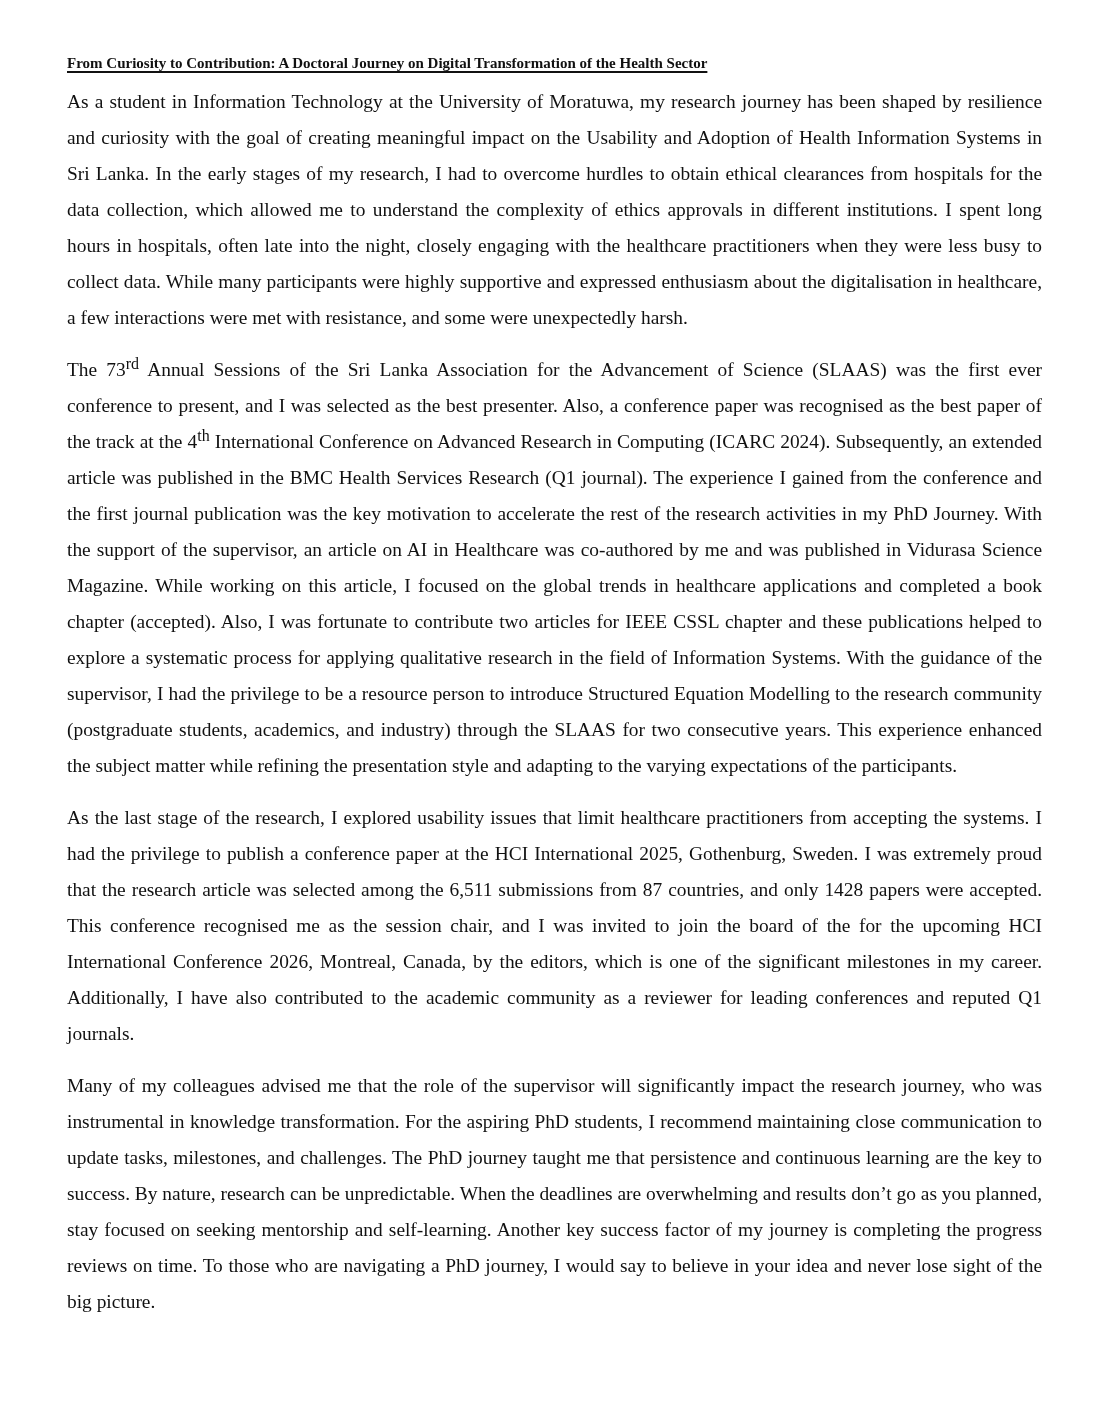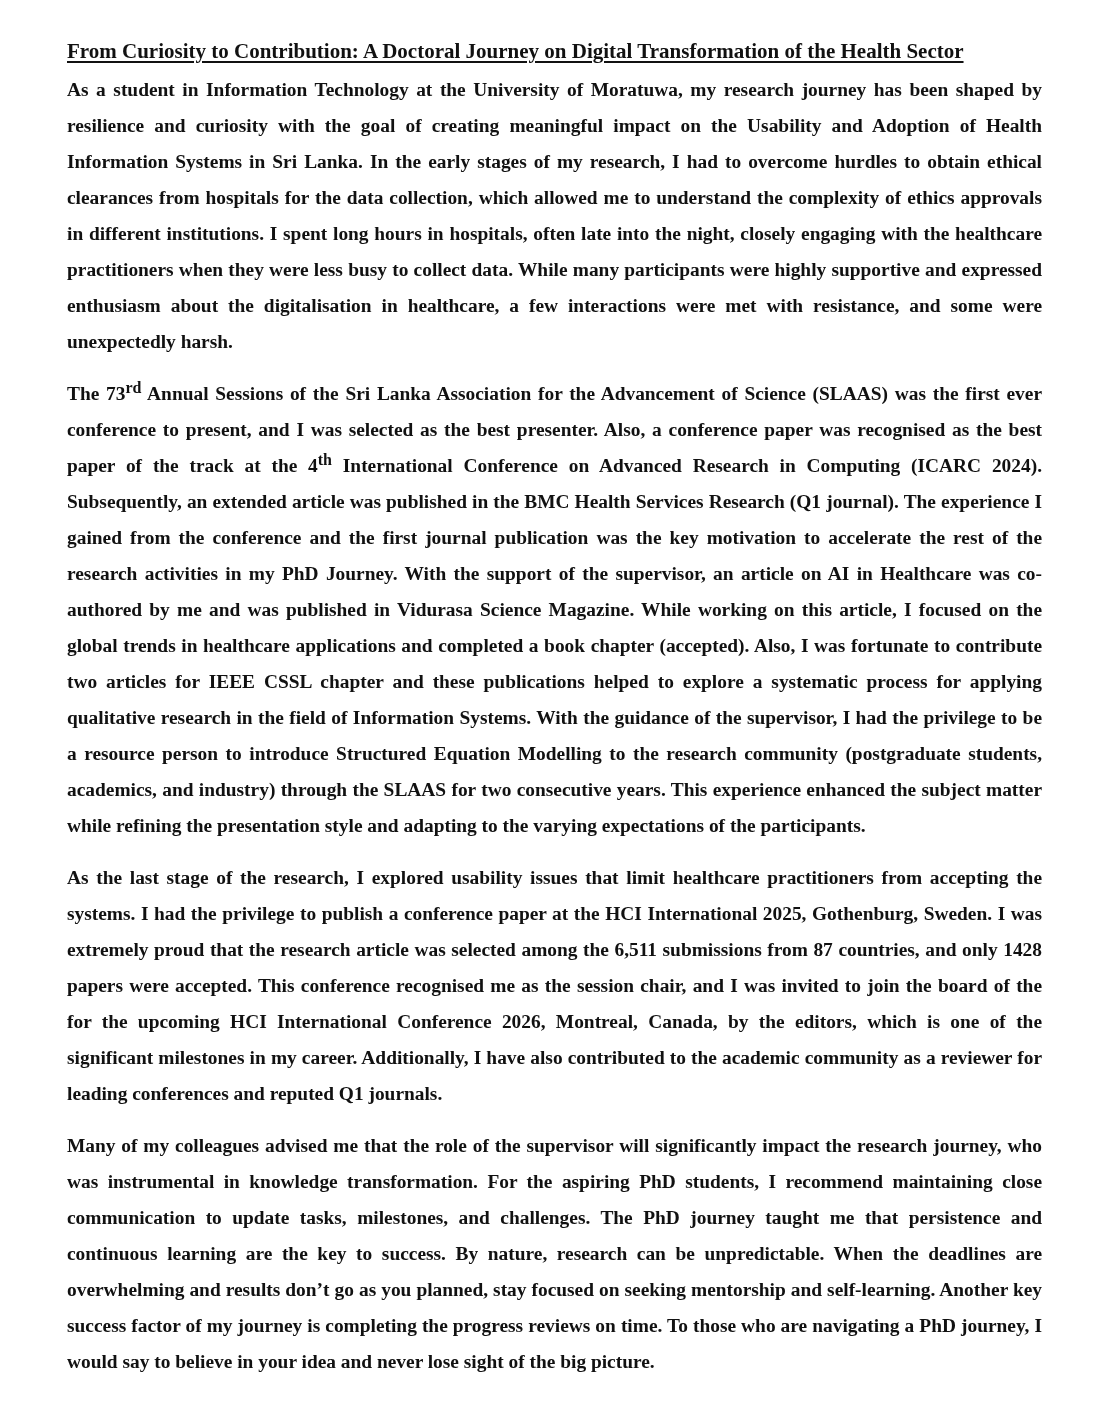--- a/index.html
+++ b/index.html
@@ -16,34 +16,33 @@
       font-family: "Liberation Serif", "DejaVu Serif", serif;
     }
     .page {
       position: absolute;
       left: 67px;
       top: 36px;
       width: 975px;
     }
     .title {
       font-weight: bold;
-      font-size: 21px;
+      font-size: 15px;
       line-height: 30px;
       text-decoration: underline;
       text-decoration-thickness: 1.5px;
       text-underline-offset: 3px;
-      margin: 0 0 6px 0;
+      margin: 12px 0 6px 0;
       white-space: nowrap;
     }
     .para {
       font-size: 19.4px;
       line-height: 36px;
       text-align: justify;
       margin: 0 0 16px 0;
-      font-weight: bold;
     }
     .para sup {
       font-size: 16px;
       line-height: 0;
       vertical-align: 7px;
     }
     #p1 { margin-bottom: 16px; }
     #p2 { margin-bottom: 16px; }
     #p3 { margin-bottom: 16px; }
   </style>

